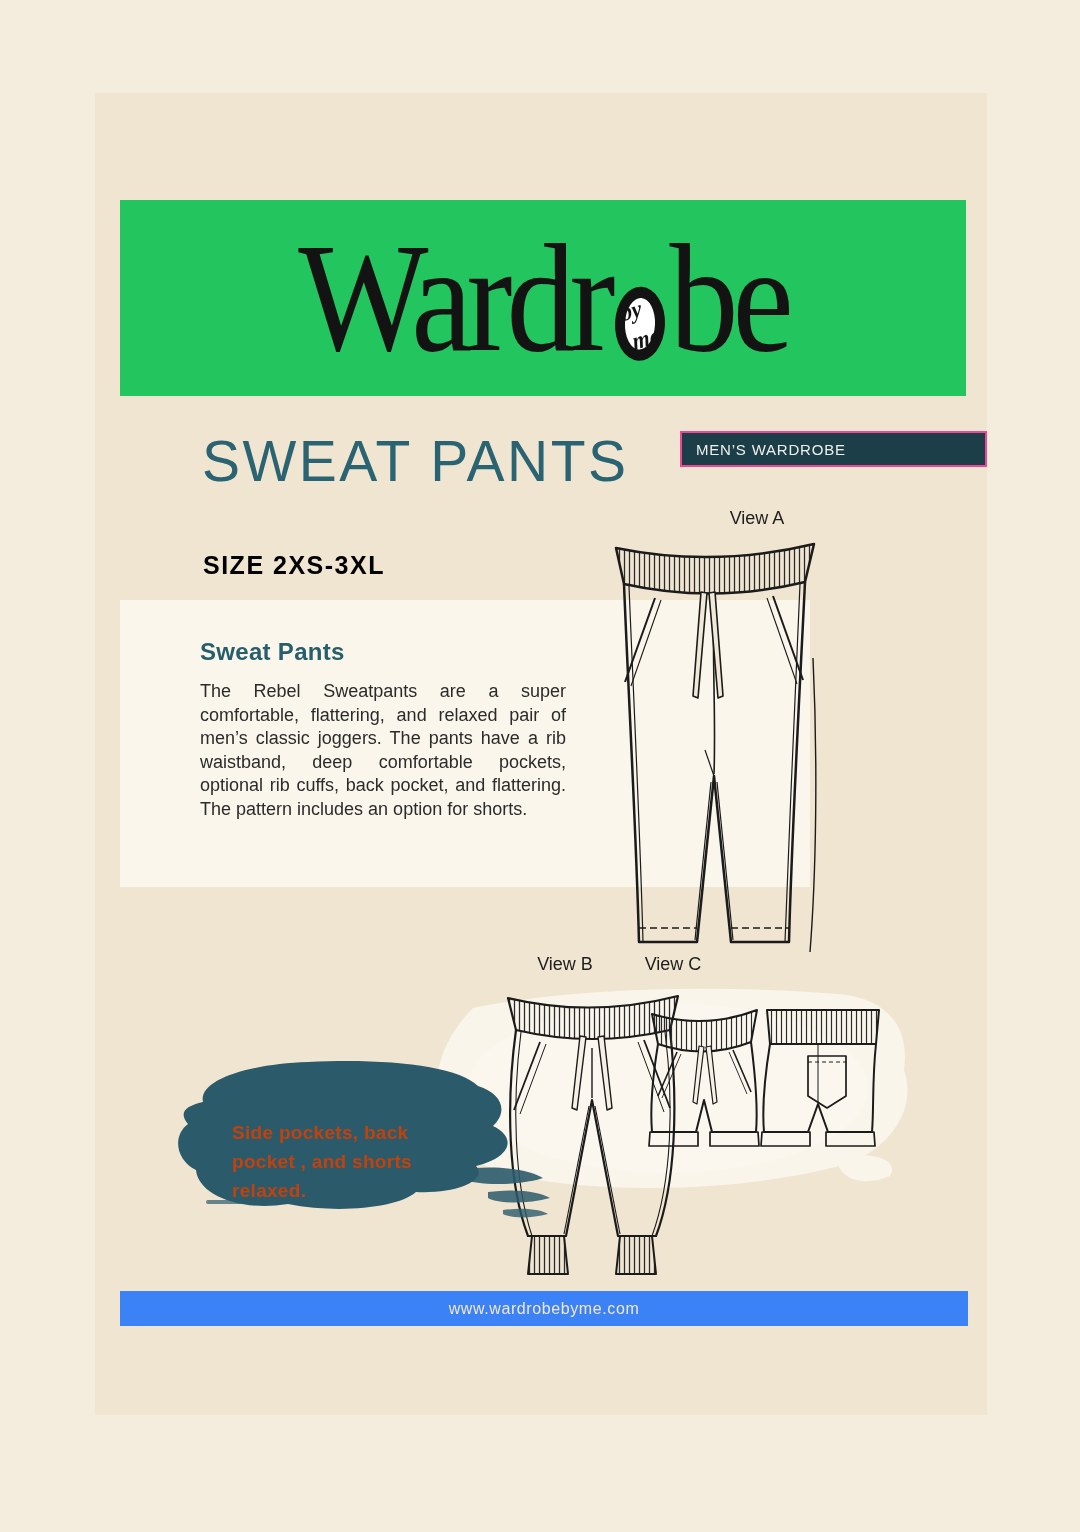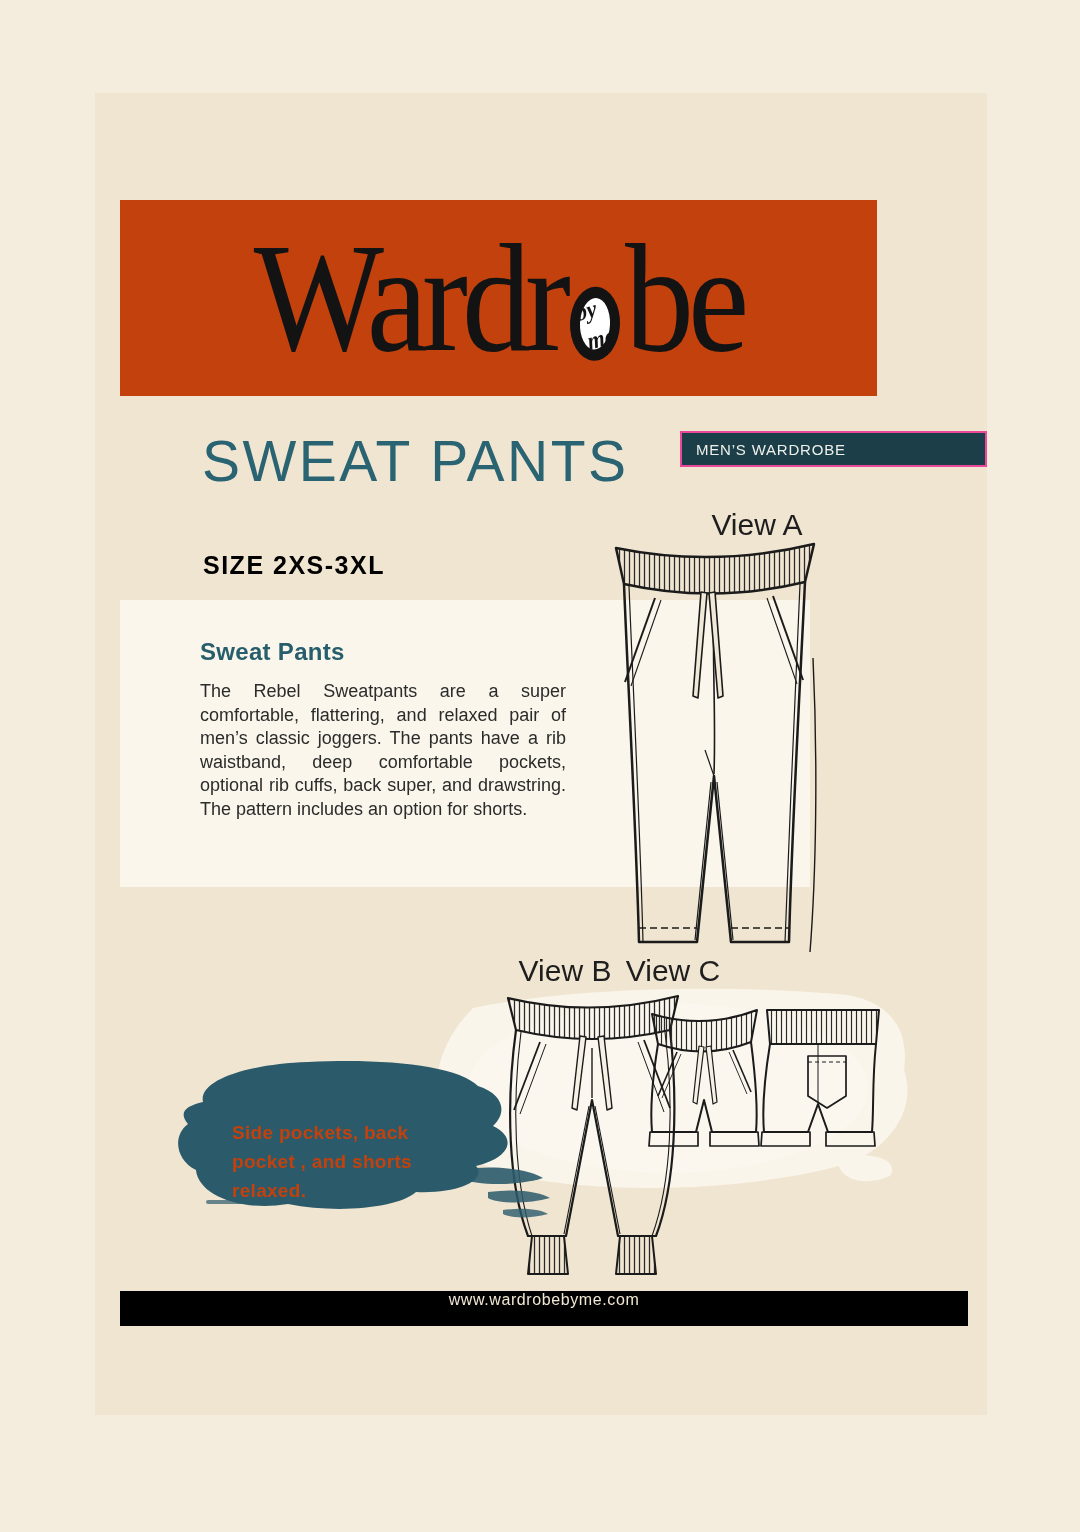--- a/index.html
+++ b/index.html
@@ -6,21 +6,21 @@
   body{
     width:1080px;height:1532px;position:relative;overflow:hidden;
     background:#F4ECDC;
     font-family:"Liberation Sans", sans-serif;
     color:#2B2B2B;
   }
   .abs{position:absolute;}
   
   .panel{left:95px;top:93px;width:892px;height:1322px;background:#F0E5D1;z-index:0;}
   
-  .logo-card{left:120px;top:200px;width:757px;height:196px;background:#c2410c;z-index:1;
+  .logo-card{left:120px;top:200px;width:846px;height:196px;background:#22c55e;z-index:1;
     display:flex;align-items:center;justify-content:center;}
   .logo{font-family:"Liberation Serif", serif;font-size:138px;line-height:1;color:#131313;
     letter-spacing:-6px;white-space:nowrap;transform:scaleY(1.12);font-weight:500;}
   .logo-o{display:inline-block;width:30px;height:46px;border:10px solid #131313;border-radius:50%;
     vertical-align:-10px;position:relative;margin:0 5px;background:#fff;transform:rotate(3deg);}
   .logo-o .by{position:absolute;top:1px;left:-5px;font-size:22px;font-style:italic;font-weight:600;
     letter-spacing:0;transform:rotate(-16deg);}
   .logo-o .me{position:absolute;bottom:-1px;right:-5px;font-size:22px;font-style:italic;font-weight:600;
     letter-spacing:0;transform:rotate(-16deg);}
   
@@ -30,32 +30,32 @@
   
   .badge{left:680px;top:431px;width:307px;height:36px;background:#1C3E49;border:2px solid #ec4899;
     box-sizing:border-box;display:flex;align-items:center;padding-left:14px;z-index:3;
     color:#EEF0EA;font-size:15px;letter-spacing:0.8px;}
   
   .desc-card{left:120px;top:600px;width:690px;height:287px;background:#FAF6EB;z-index:1;}
   .desc-heading{left:200px;top:638px;z-index:3;font-size:24px;font-weight:700;color:#275E6C;letter-spacing:0.3px;}
   .desc-body{left:200px;top:680px;width:366px;z-index:3;font-size:18px;line-height:23.6px;
     color:#2B2B2B;text-align:justify;}
   
-  .view-label{z-index:4;font-size:30px;color:#1E1E1E;width:130px;text-align:center;}
+  .view-label{z-index:4;font-size:18px;color:#1E1E1E;width:130px;text-align:center;}
   .view-a-label{left:692px;top:508px;}
   .view-b-label{left:500px;top:954px;}
   .view-c-label{left:608px;top:954px;}
   
   .art{z-index:2;}
   .wash{z-index:1;}
   .callout-text{left:232px;top:1118px;width:220px;z-index:4;color:#c2410c;font-size:19px;
     font-weight:700;line-height:29px;letter-spacing:0.3px;}
   
-  .footer-bar{left:120px;top:1291px;width:848px;height:35px;background:#000000;z-index:3;
-    display:flex;align-items:flex-start;justify-content:center;color:#F2E7D3;font-size:16px;letter-spacing:0.6px;}
+  .footer-bar{left:120px;top:1291px;width:848px;height:35px;background:#3b82f6;z-index:3;
+    display:flex;align-items:center;justify-content:center;color:#F2E7D3;font-size:16px;letter-spacing:0.6px;}
 </style>
 </head>
 <body>
 
 <div class="abs panel"></div>
 
 <div class="abs logo-card">
   <div class="logo">
     <span>Wardr</span><span class="logo-o"><span class="by">by</span><span class="me">me</span></span><span>be</span>
   </div>
@@ -65,21 +65,21 @@
   <div>SWEAT PANTS</div>
 </div>
 <div class="abs size-label">SIZE 2XS-3XL</div>
 
 <div class="abs badge">
   <span>MEN’S WARDROBE</span>
 </div>
 
 <div class="abs desc-card"></div>
 <div class="abs desc-heading">Sweat Pants</div>
-<div class="abs desc-body">The Rebel Sweatpants are a super comfortable, flattering, and relaxed pair of men’s classic joggers. The pants have a rib waistband, deep comfortable pockets, optional rib cuffs, back super, and drawstring. The pattern includes an option for shorts.</div>
+<div class="abs desc-body">The Rebel Sweatpants are a super comfortable, flattering, and relaxed pair of men’s classic joggers. The pants have a rib waistband, deep comfortable pockets, optional rib cuffs, back pocket, and flattering. The pattern includes an option for shorts.</div>
 
 <svg class="abs wash" style="left:418px;top:978px;" width="500" height="245" viewBox="0 0 500 245">
   <path d="M55,30 C150,10 300,6 420,16 C470,20 492,50 486,92 C500,132 470,172 428,186
            C358,206 250,216 150,206 C90,200 40,186 30,150 C10,120 15,70 55,30 Z" fill="#FAF5EA"></path>
   <path d="M420,180 C455,172 482,182 472,198 C444,210 418,200 420,180 Z" fill="#FAF5EA"></path>
   <ellipse cx="250" cy="110" rx="200" ry="85" fill="#FCF8F0" opacity="0.6"></ellipse>
 </svg>
 
 <div class="abs view-label view-a-label">View A</div>
 <svg class="abs art" style="left:608px;top:536px;" width="212" height="420" viewBox="0 0 212 420">

